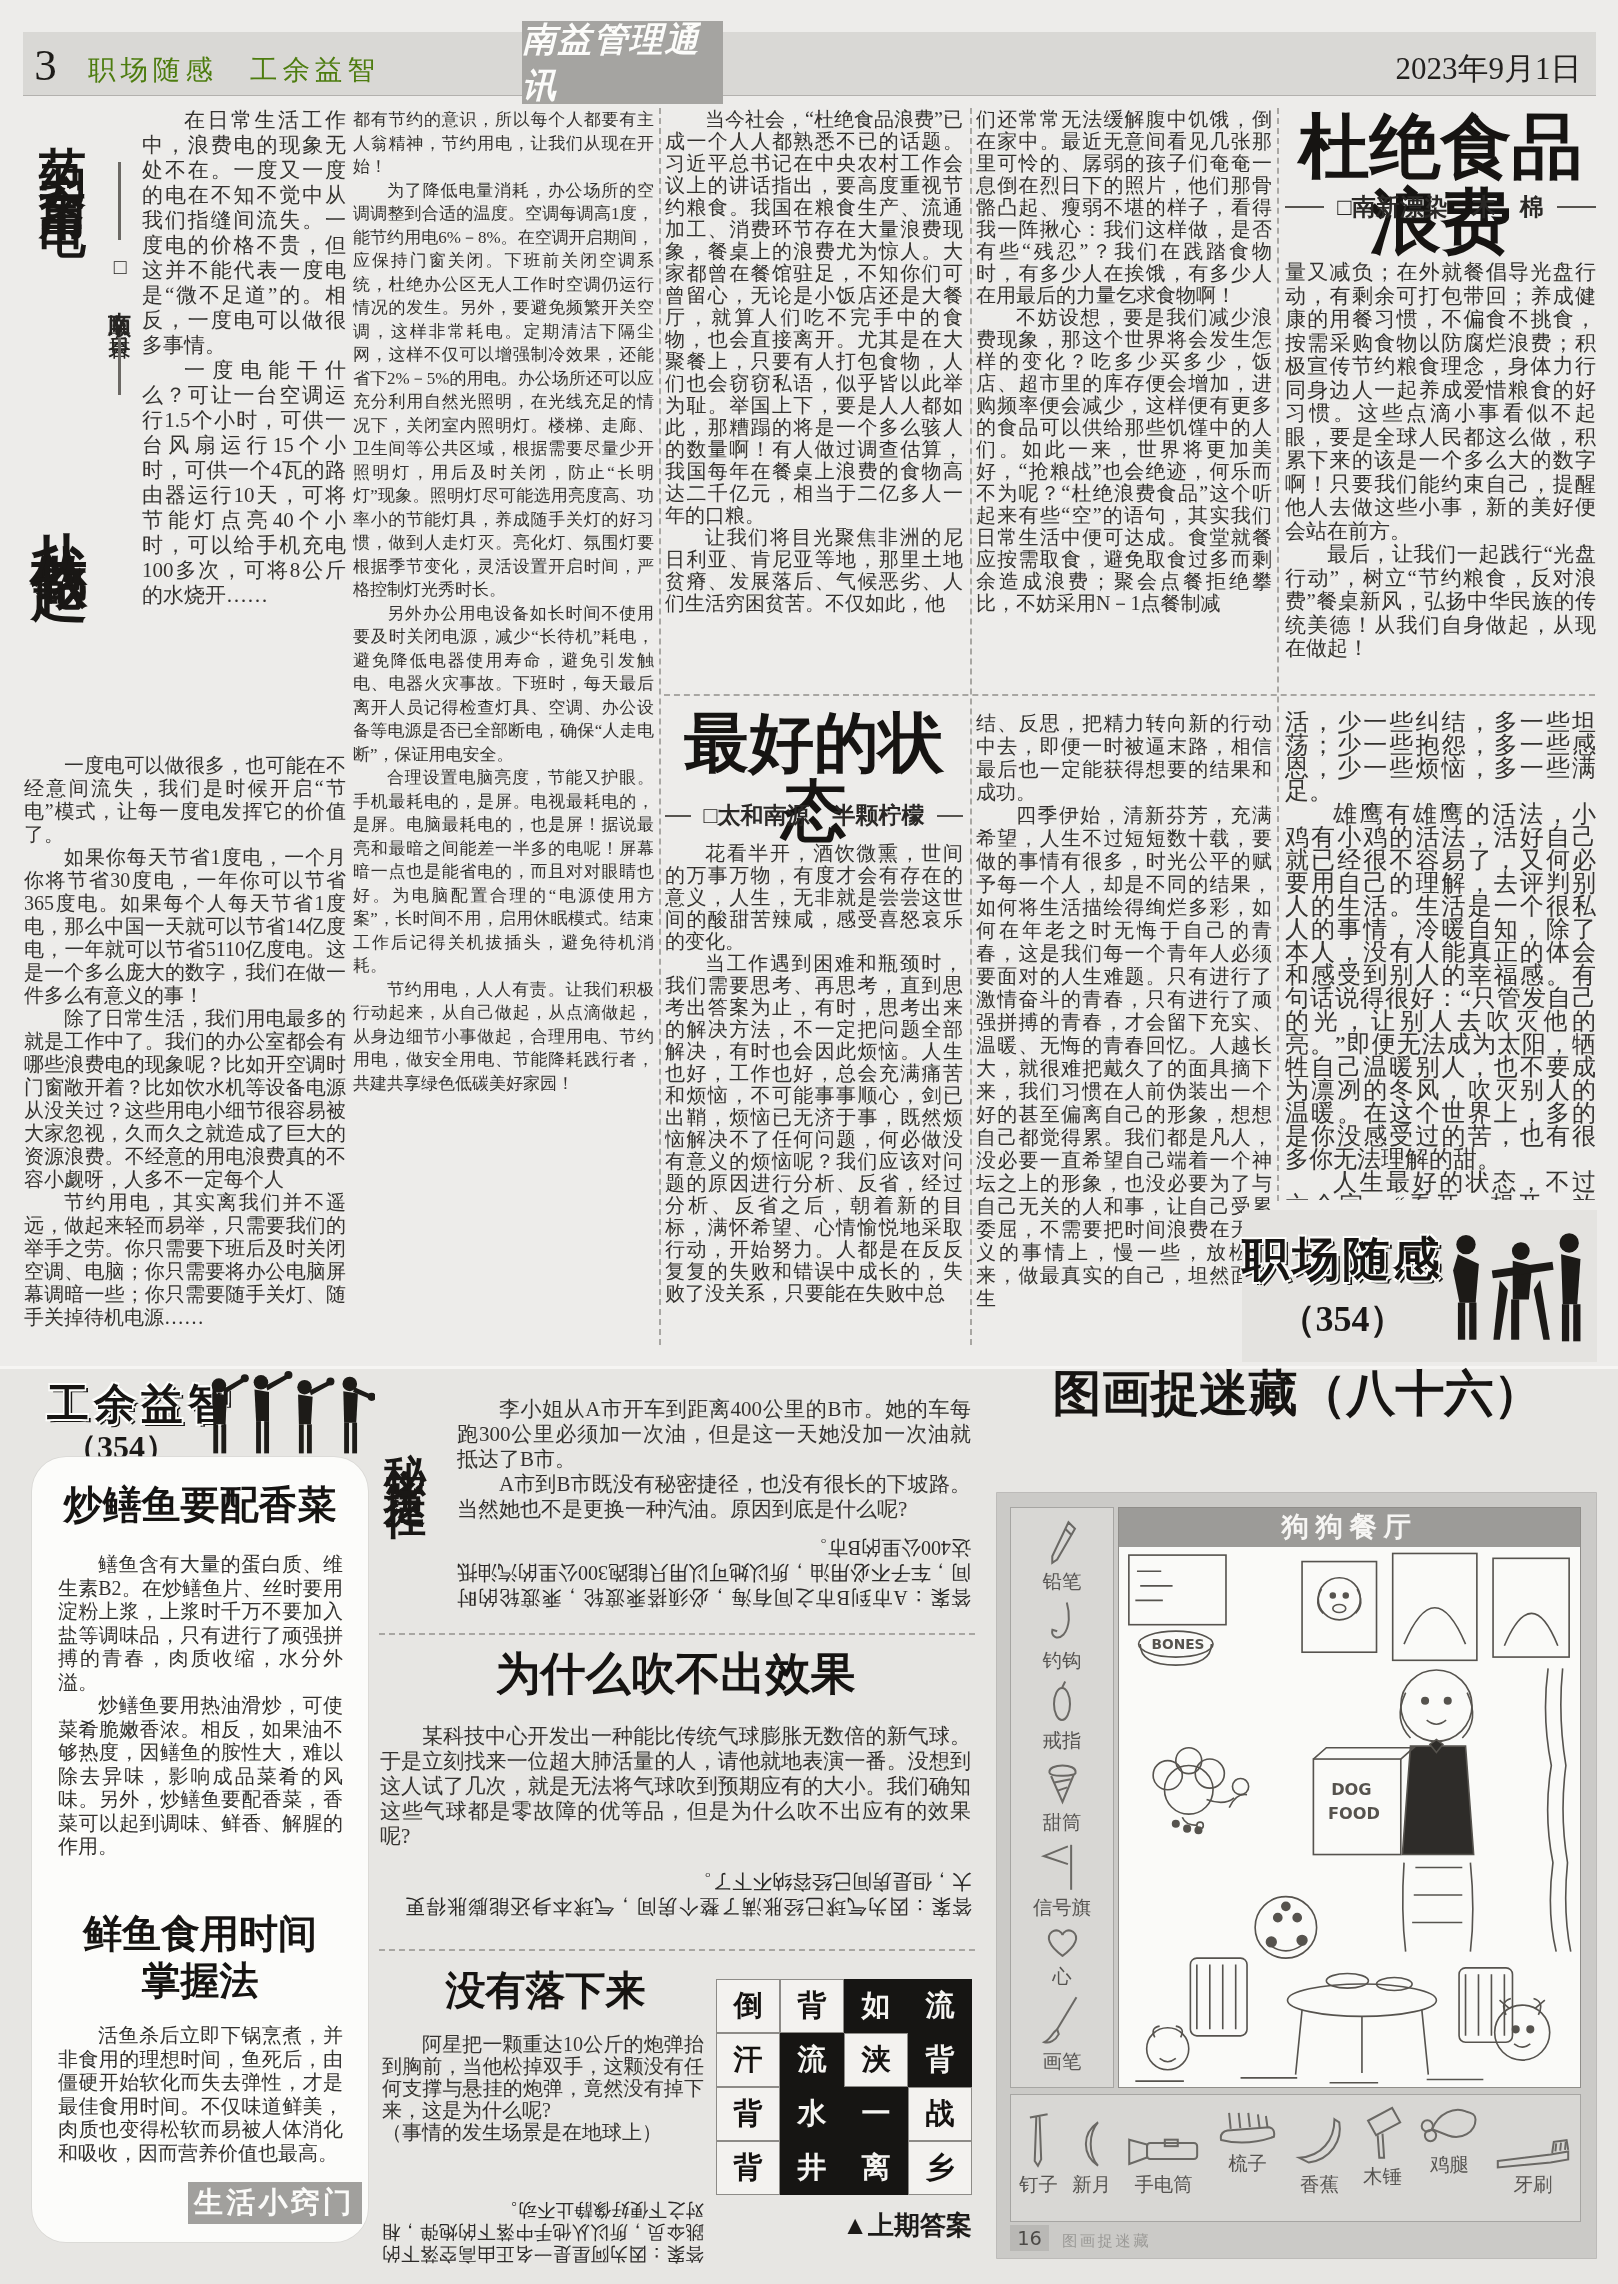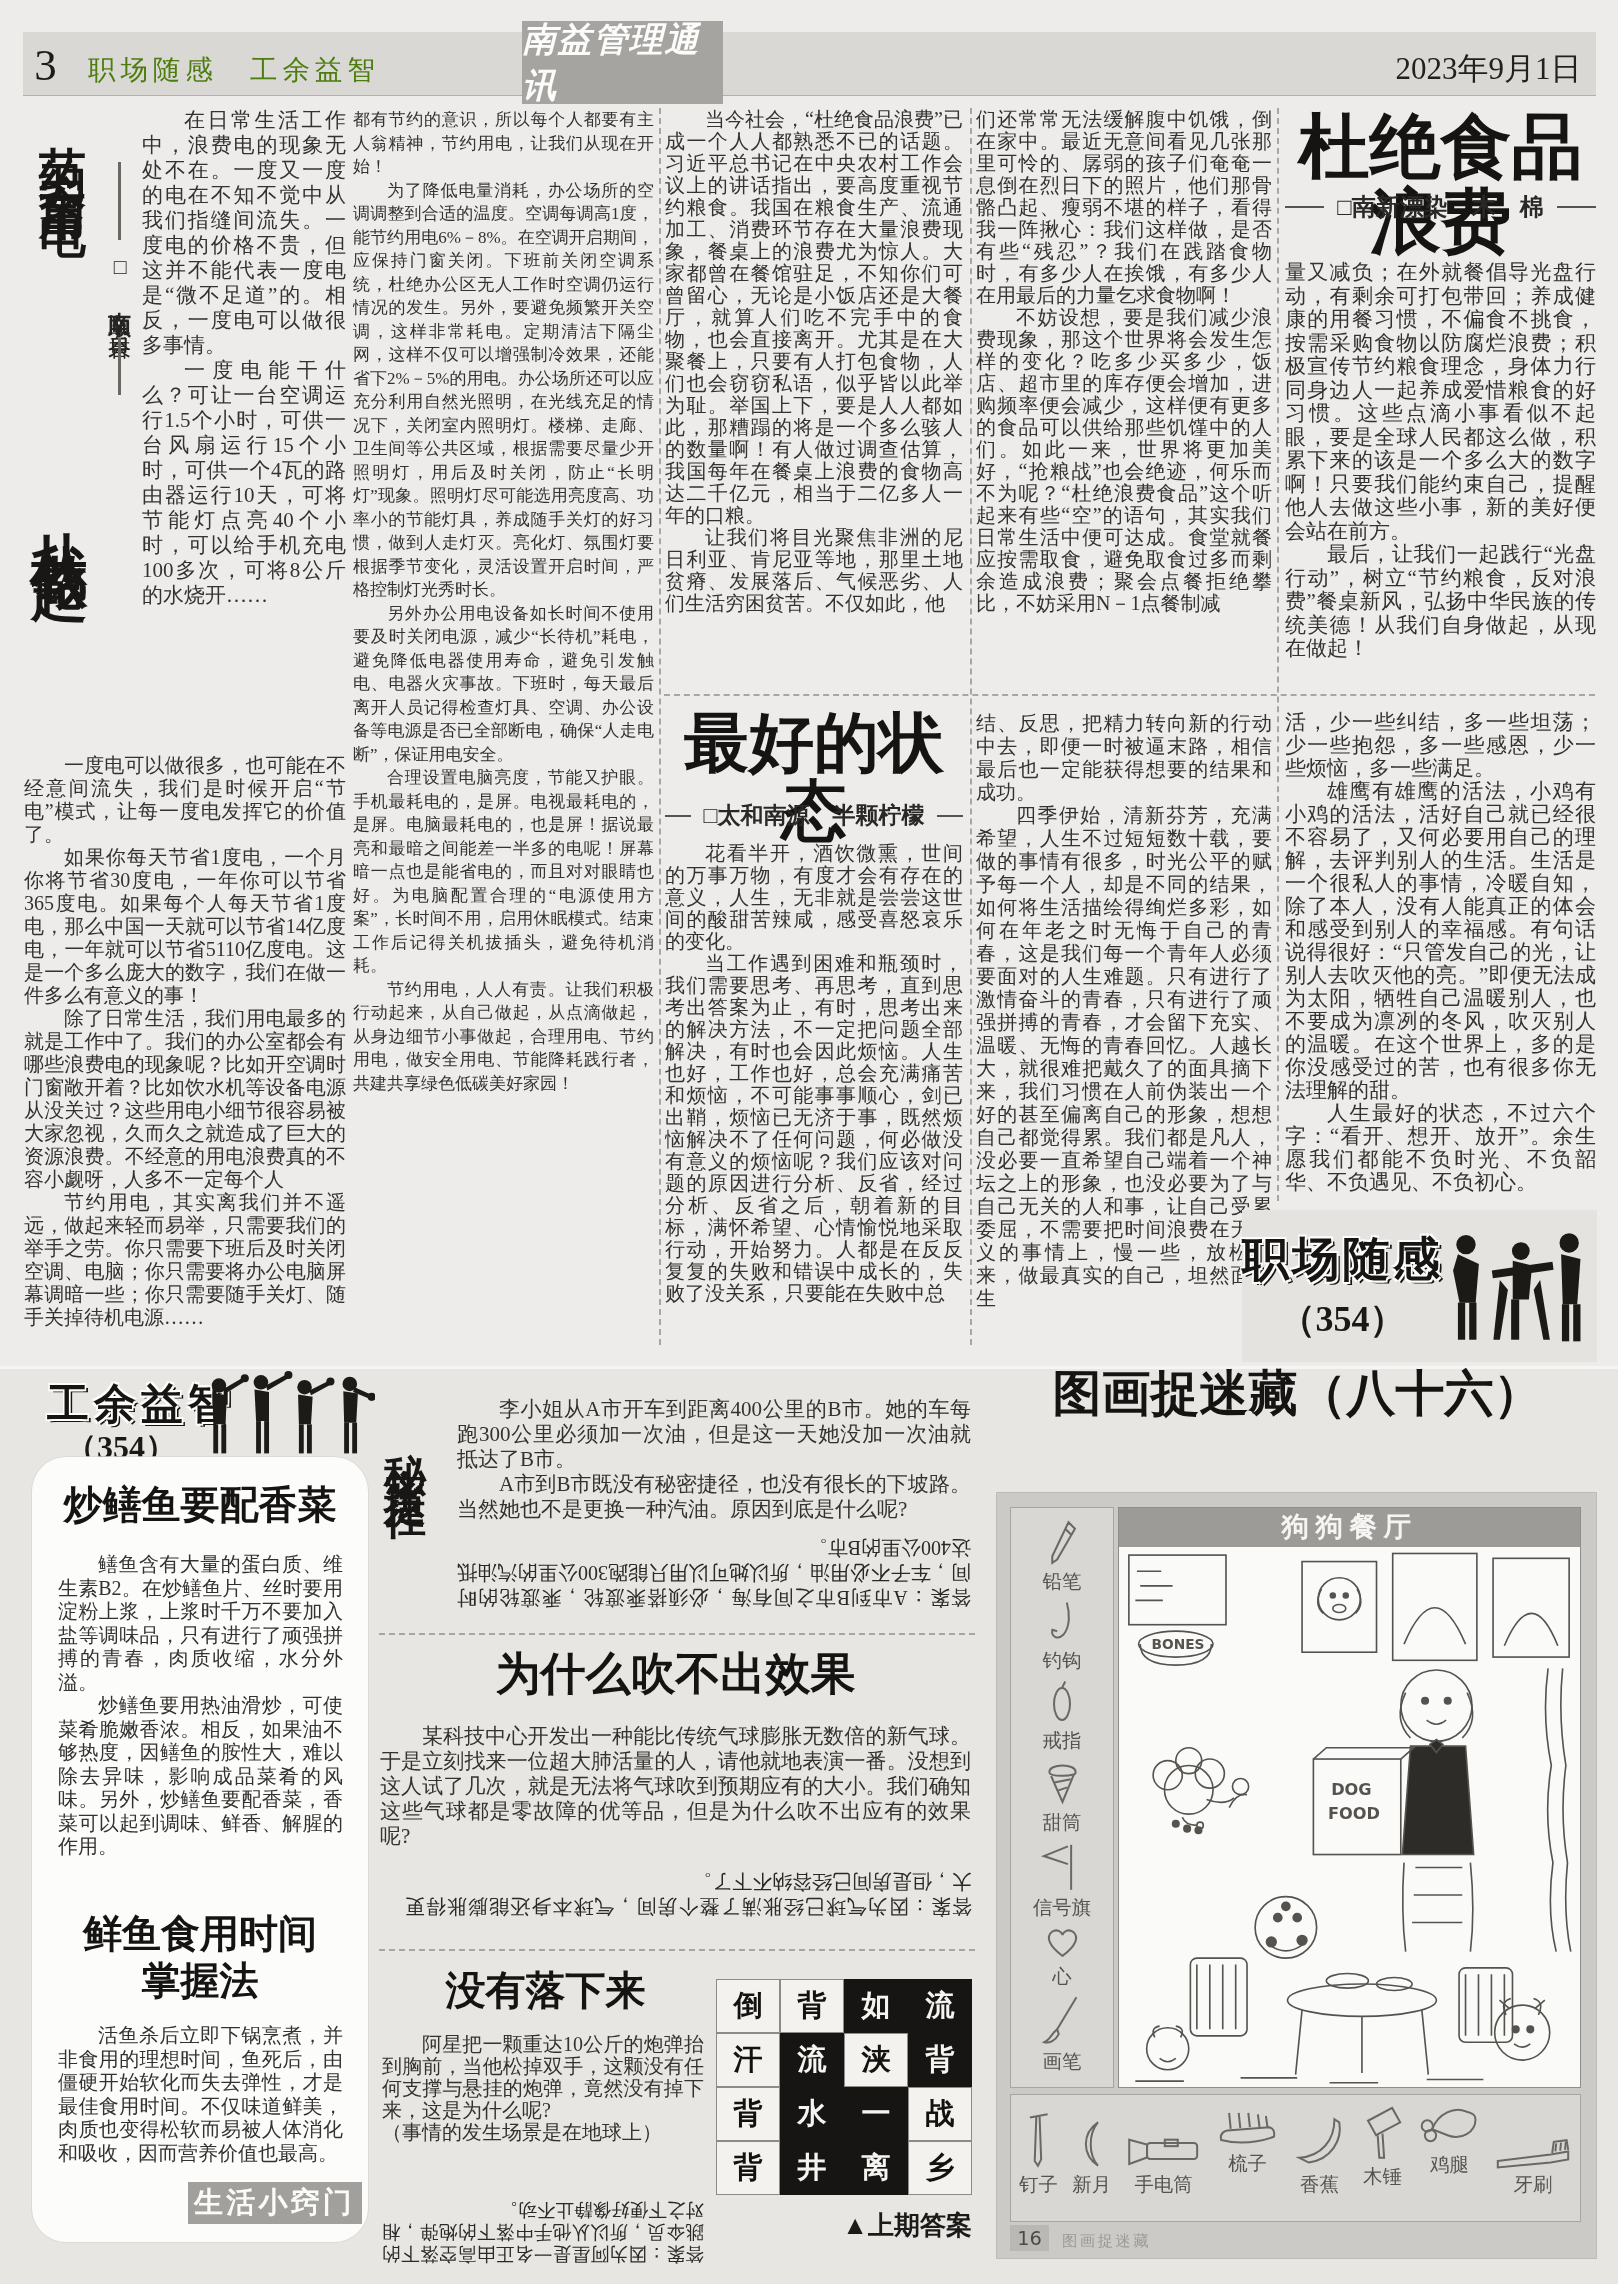--- a/index.html
+++ b/index.html
@@ -103,21 +103,21 @@
     <span class="bl-line"></span>
   </div>
   <div class="col" style="left:665px;top:842px;width:298px;height:507px;font-size:20px;line-height:22px;">
     <p class="para">花看半开，酒饮微熏，世间的万事万物，有度才会有存在的意义，人生，无非就是尝尝这世间的酸甜苦辣咸，感受喜怒哀乐的变化。</p>
     <p class="para">当工作遇到困难和瓶颈时，我们需要思考、再思考，直到思考出答案为止，有时，思考出来的解决方法，不一定把问题全部解决，有时也会因此烦恼。人生也好，工作也好，总会充满痛苦和烦恼，不可能事事顺心，剑已出鞘，烦恼已无济于事，既然烦恼解决不了任何问题，何必做没有意义的烦恼呢？我们应该对问题的原因进行分析、反省，经过分析、反省之后，朝着新的目标，满怀希望、心情愉悦地采取行动，开始努力。人都是在反反复复的失败和错误中成长的，失败了没关系，只要能在失败中总</p>
   </div>
   <div class="col" style="left:976px;top:712px;width:296px;height:636px;font-size:20px;line-height:23px;">
     <p class="para cont">结、反思，把精力转向新的行动中去，即便一时被逼末路，相信最后也一定能获得想要的结果和成功。</p>
     <p class="para">四季伊始，清新芬芳，充满希望，人生不过短短数十载，要做的事情有很多，时光公平的赋予每一个人，却是不同的结果，如何将生活描绘得绚烂多彩，如何在年老之时无悔于自己的青春，这是我们每一个青年人必须要面对的人生难题。只有进行了激情奋斗的青春，只有进行了顽强拼搏的青春，才会留下充实、温暖、无悔的青春回忆。人越长大，就很难把戴久了的面具摘下来，我们习惯在人前伪装出一个好的甚至偏离自己的形象，想想自己都觉得累。我们都是凡人，没必要一直希望自己端着一个神坛之上的形象，也没必要为了与自己无关的人和事，让自己受累委屈，不需要把时间浪费在无意义的事情上，慢一些，放松下来，做最真实的自己，坦然面对生</p>
   </div>
-  <div class="col" style="left:1285px;top:711px;width:311px;height:489px;font-size:21px;line-height:23px;">
+  <div class="col" style="left:1285px;top:711px;width:311px;height:489px;font-size:24px;line-height:23px;">
     <p class="para cont">活，少一些纠结，多一些坦荡；少一些抱怨，多一些感恩，少一些烦恼，多一些满足。</p>
     <p class="para">雄鹰有雄鹰的活法，小鸡有小鸡的活法，活好自己就已经很不容易了，又何必要用自己的理解，去评判别人的生活。生活是一个很私人的事情，冷暖自知，除了本人，没有人能真正的体会和感受到别人的幸福感。有句话说得很好：“只管发自己的光，让别人去吹灭他的亮。”即便无法成为太阳，牺牲自己温暖别人，也不要成为凛冽的冬风，吹灭别人的温暖。在这个世界上，多的是你没感受过的苦，也有很多你无法理解的甜。</p>
     <p class="para">人生最好的状态，不过六个字：“看开、想开、放开”。余生愿我们都能不负时光、不负韶华、不负遇见、不负初心。</p>
   </div>
 
   <div class="abs" style="left:1242px;top:1210px;width:355px;height:152px;background:#e4e3e0;display:flex;align-items:center;">
     <div style="flex:1;text-align:center;">
       <div class="outline-logo" style="font-size:47px;letter-spacing:3.2px;">职场随感</div>
       <div style="font-size:36px;font-weight:700;color:#1b1917;margin-top:4.9px;">（354）</div>
     </div>

